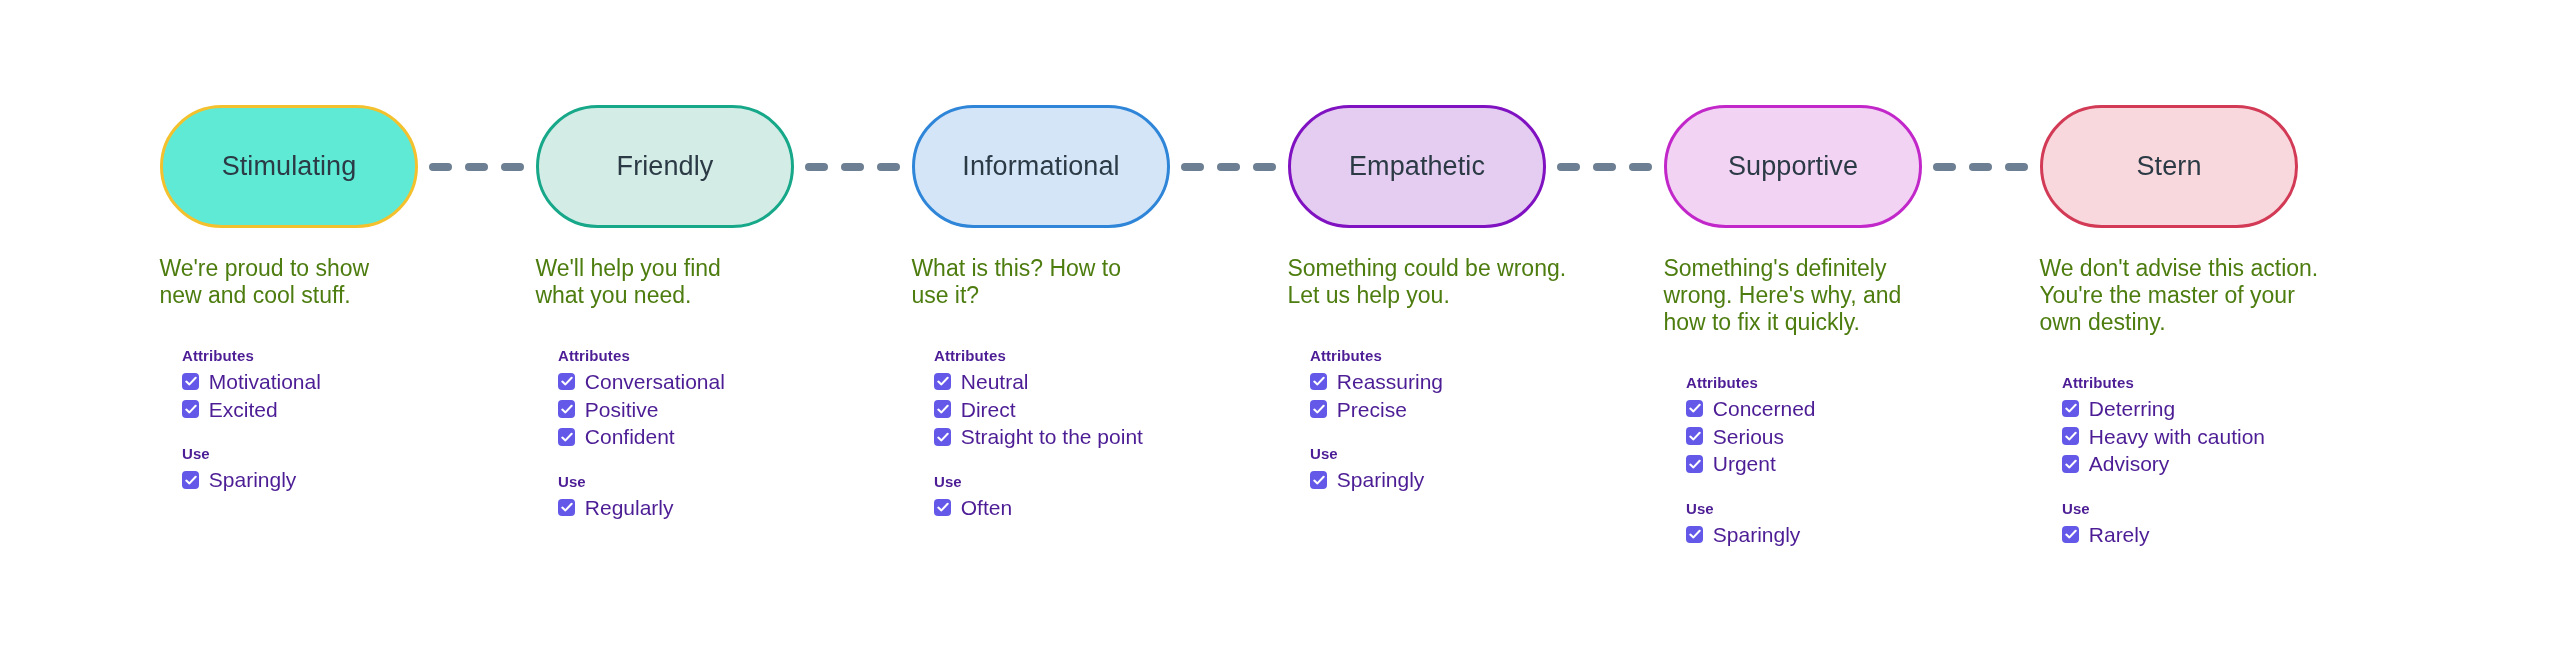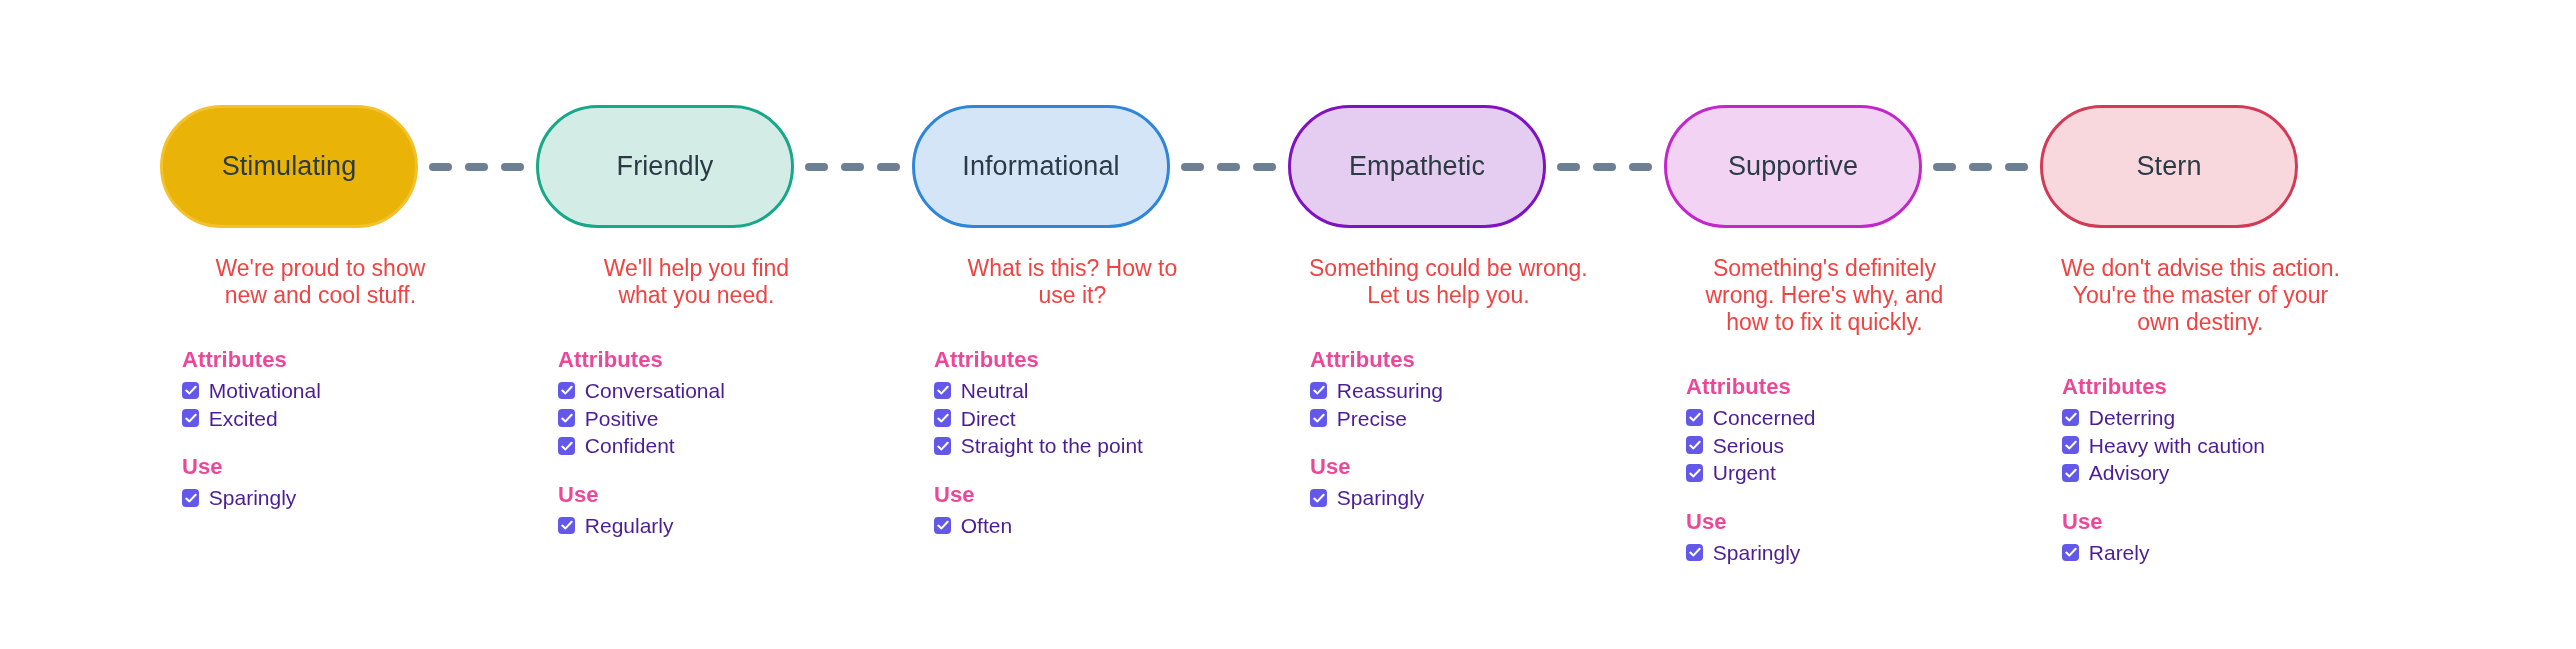--- a/index.html
+++ b/index.html
@@ -91,36 +91,35 @@
   .col {
     width: 376px;
     flex: 0 0 auto;
     position: relative;
   }
   .col:first-child { margin-left: 154px; }
 
   .example {
     font-size: 23px;
     line-height: 27px;
-    color: #ef4444;
+    color: #4d7c0f;
     white-space: pre-line;
     margin: 0 0 0 5.4px;
     max-width: 322px;
-    text-align: center;
   }
 
   .groups {
     margin-top: 38px;
     margin-left: 28px;
   }
 
   .group-title {
-    font-size: 22px;
+    font-size: 15px;
     font-weight: bold;
-    color: #ec4899;
+    color: #4c1d95;
     letter-spacing: 0.1px;
     margin-bottom: 6px;
   }
 
   .check-row {
     display: flex;
     align-items: center;
     gap: 9.4px;
     margin-bottom: 4.7px;
     white-space: nowrap;
@@ -151,21 +150,21 @@
 
   .group-gap { height: 20px; }
 </style>
 </head>
 <body>
 
 <div class="board">
 
   <div class="pill-row" id="pill-row">
       <div class="pill-slot">
-        <div class="pill" style="background: #eab308; border-color: rgb(244, 193, 46);">
+        <div class="pill" style="background: #5eead4; border-color: rgb(244, 193, 46);">
           <span class="pill-label">Stimulating</span>
         </div>
         <div class="connector">
           <span class="dash"></span>
           <span class="dash"></span>
           <span class="dash"></span>
           <span class="dash"></span>
         </div>
       </div>
       <div class="pill-slot">

